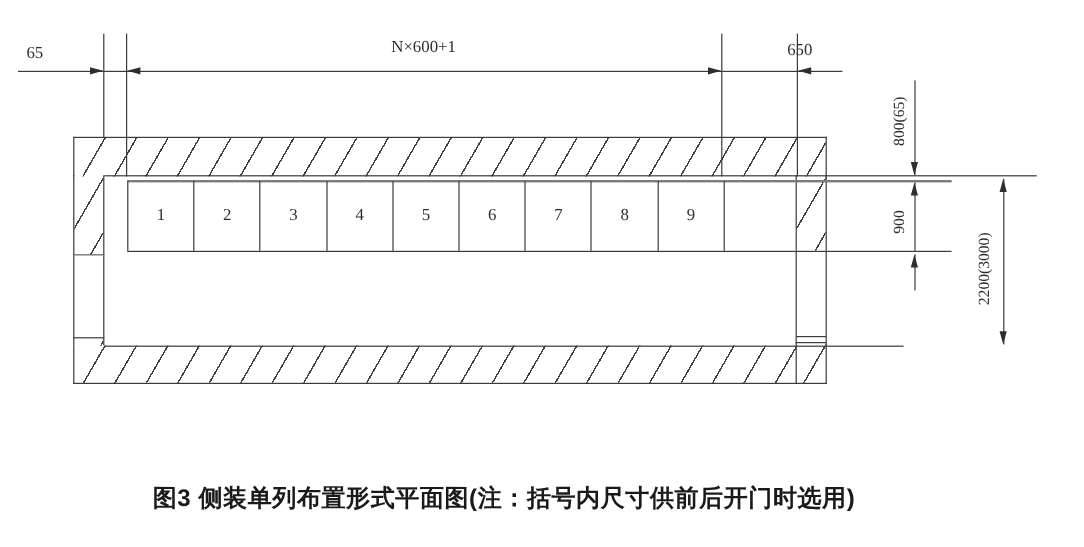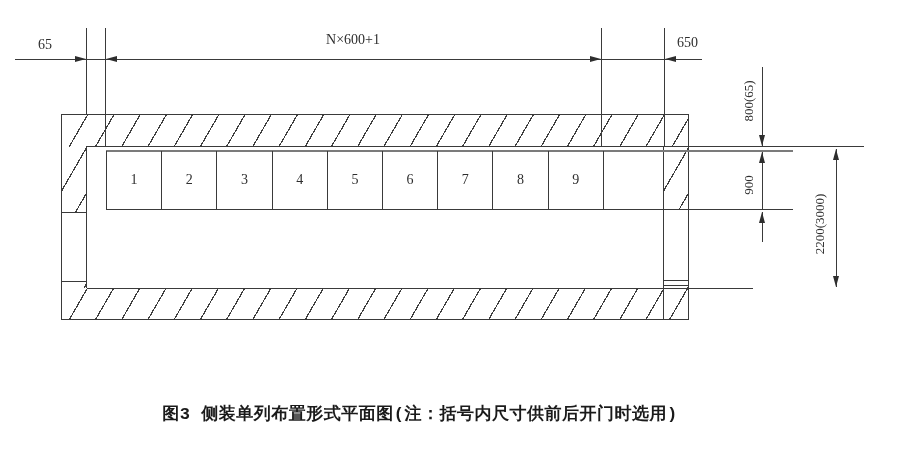--- a/index.html
+++ b/index.html
@@ -25,43 +25,43 @@
   .arr-d{border-left:3.5px solid transparent;border-right:3.5px solid transparent;border-top:11px solid #2e2e2e;}
   .dimtext{position:absolute;font-size:14px;white-space:nowrap;}
   .vlabel{position:absolute;font-size:13px;white-space:nowrap;transform:translate(-50%,-50%) rotate(-90deg);}
   .cell{
     position:absolute;top:151px;height:58px;box-sizing:border-box;
     border-left:1px solid #3a3a3a;display:flex;align-items:center;justify-content:center;
     font-size:14px;
   }
   .caption{
     position:absolute;left:420px;top:402px;transform:translateX(-50%);
-    font-family:Liberation Mono, monospace;font-weight:bold;
-    font-size:17px;white-space:nowrap;color:#1a1a1a;letter-spacing:0.5px;
+    font-family:Liberation Sans, sans-serif;font-weight:bold;
+    font-size:20px;white-space:nowrap;color:#1a1a1a;letter-spacing:0.5px;
   }
 </style>
 </head>
 <body>
 
 <div id="canvas">
 
   <div class="hline" style="left:15px;top:59px;width:687px"></div>
   <div class="arr arr-r" style="left:75px;top:56px"></div>
   <div class="arr arr-l" style="left:106px;top:56px"></div>
   <div class="arr arr-r" style="left:590px;top:56px"></div>
   <div class="arr arr-l" style="left:665px;top:56px"></div>
 
   <div class="vline" style="left:86px;top:28px;height:87px"></div>
   <div class="vline" style="left:105px;top:28px;height:119px"></div>
   <div class="vline" style="left:601px;top:28px;height:119px"></div>
   <div class="vline" style="left:664px;top:28px;height:119px"></div>
 
-  <div class="dimtext" style="left:38px;top:37px">65</div>
+  <div class="dimtext" style="left:22px;top:37px">65</div>
   <div class="dimtext" style="left:353px;top:32px;transform:translateX(-50%)">N×600+1</div>
-  <div class="dimtext" style="left:677px;top:35px">650</div>
+  <div class="dimtext" style="left:656px;top:35px">650</div>
 
   <div class="hatch b" style="left:61px;top:114px;width:628px;height:33px;border-bottom:none"></div>
 
   <div class="hatch bl br bb" style="left:61px;top:146px;width:26px;height:67px"></div>
   <div class="gap bl br" style="left:61px;top:213px;width:26px;height:68px"></div>
   <div class="hatch bl br bt" style="left:61px;top:281px;width:26px;height:7px"></div>
 
   <div class="hatch bl br" style="left:663px;top:146px;width:26px;height:63px"></div>
   <div class="gap bl br" style="left:663px;top:209px;width:26px;height:71px"></div>
   <div class="gap bl br bt bb" style="left:663px;top:280px;width:26px;height:6px"></div>

